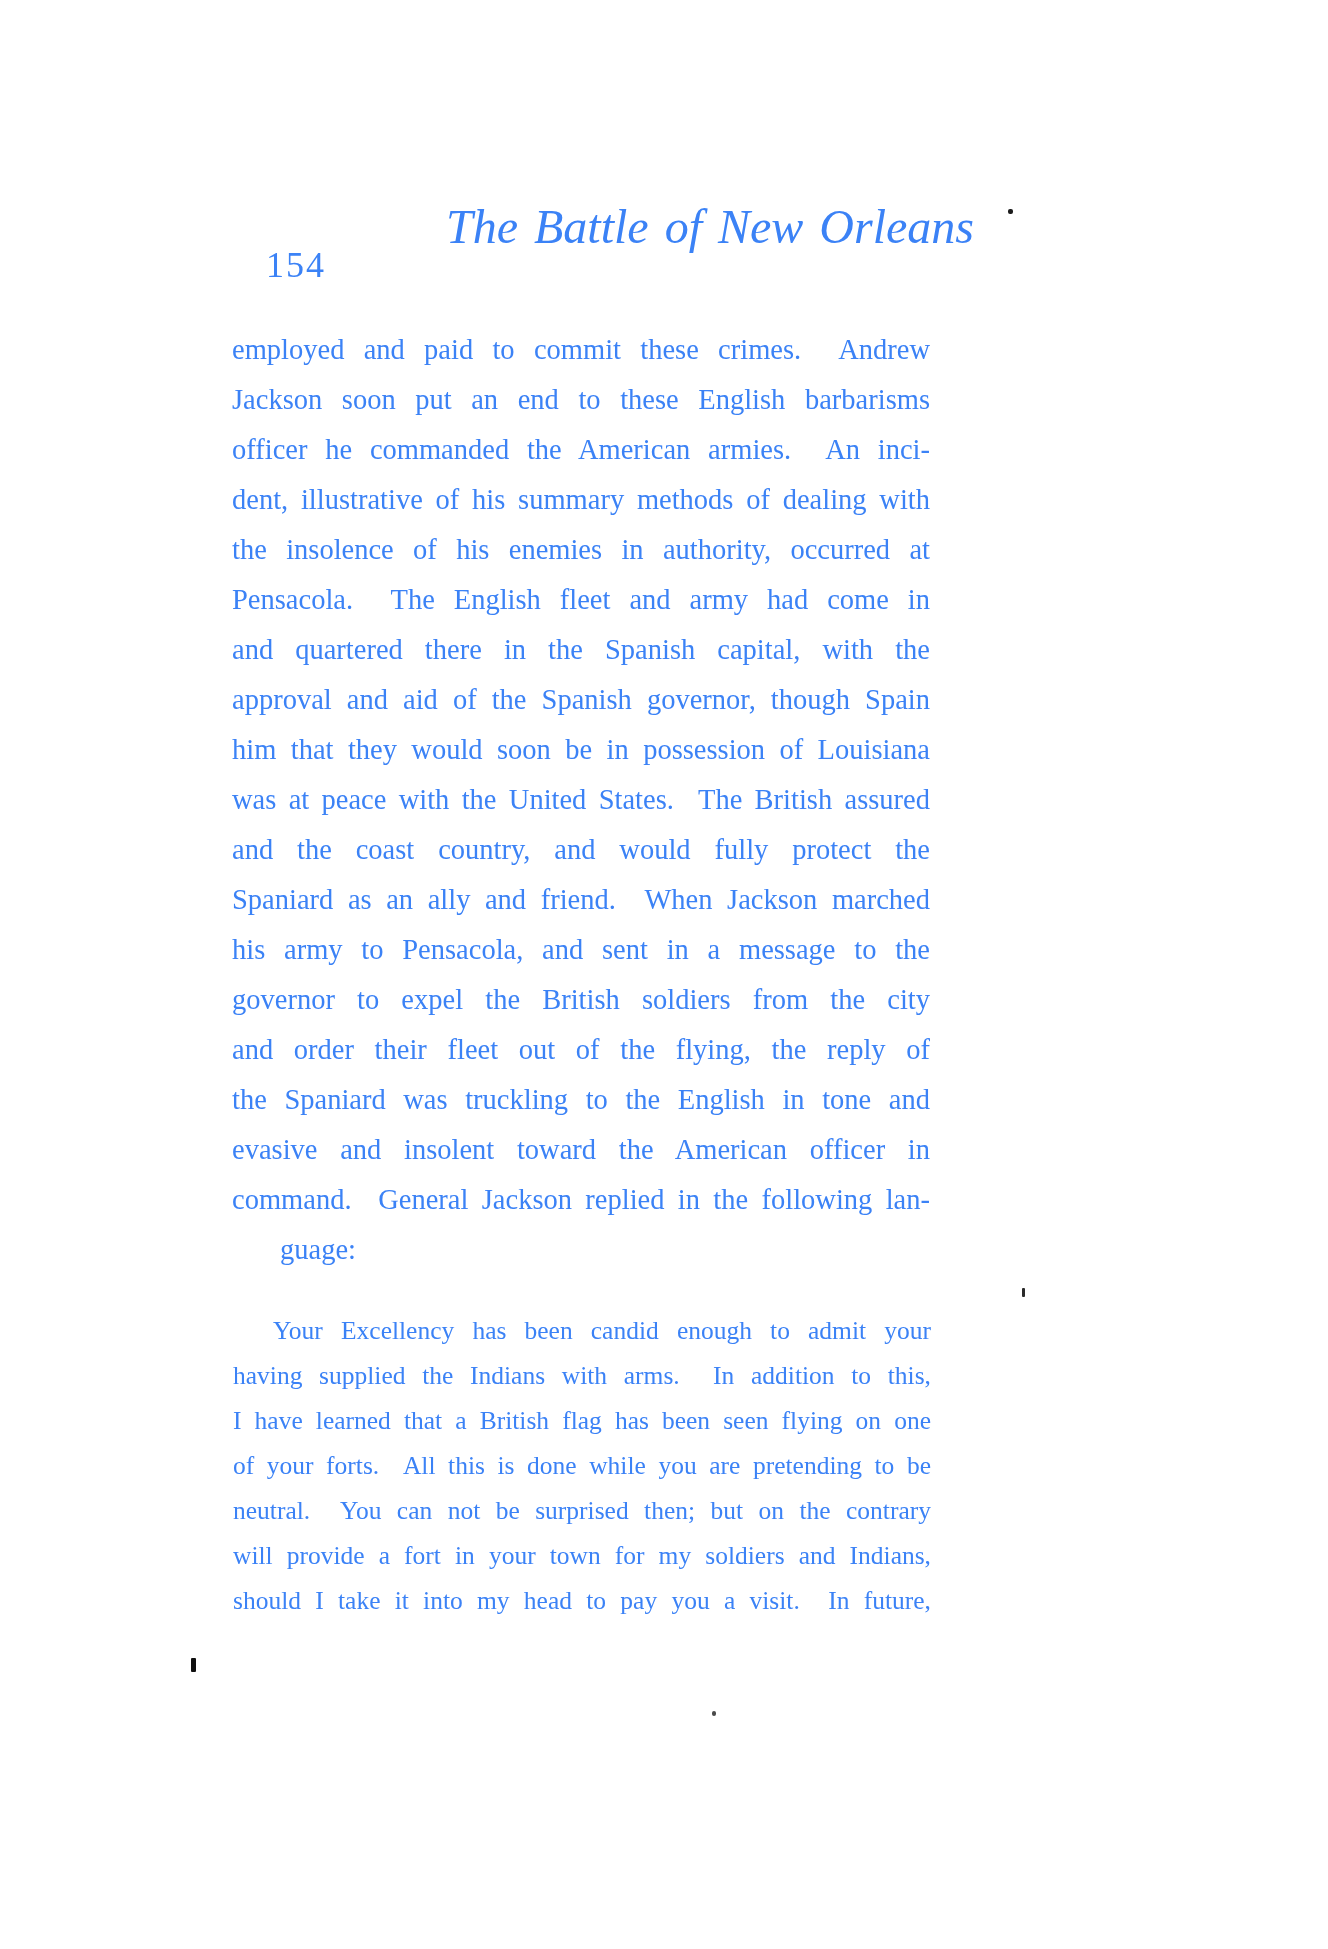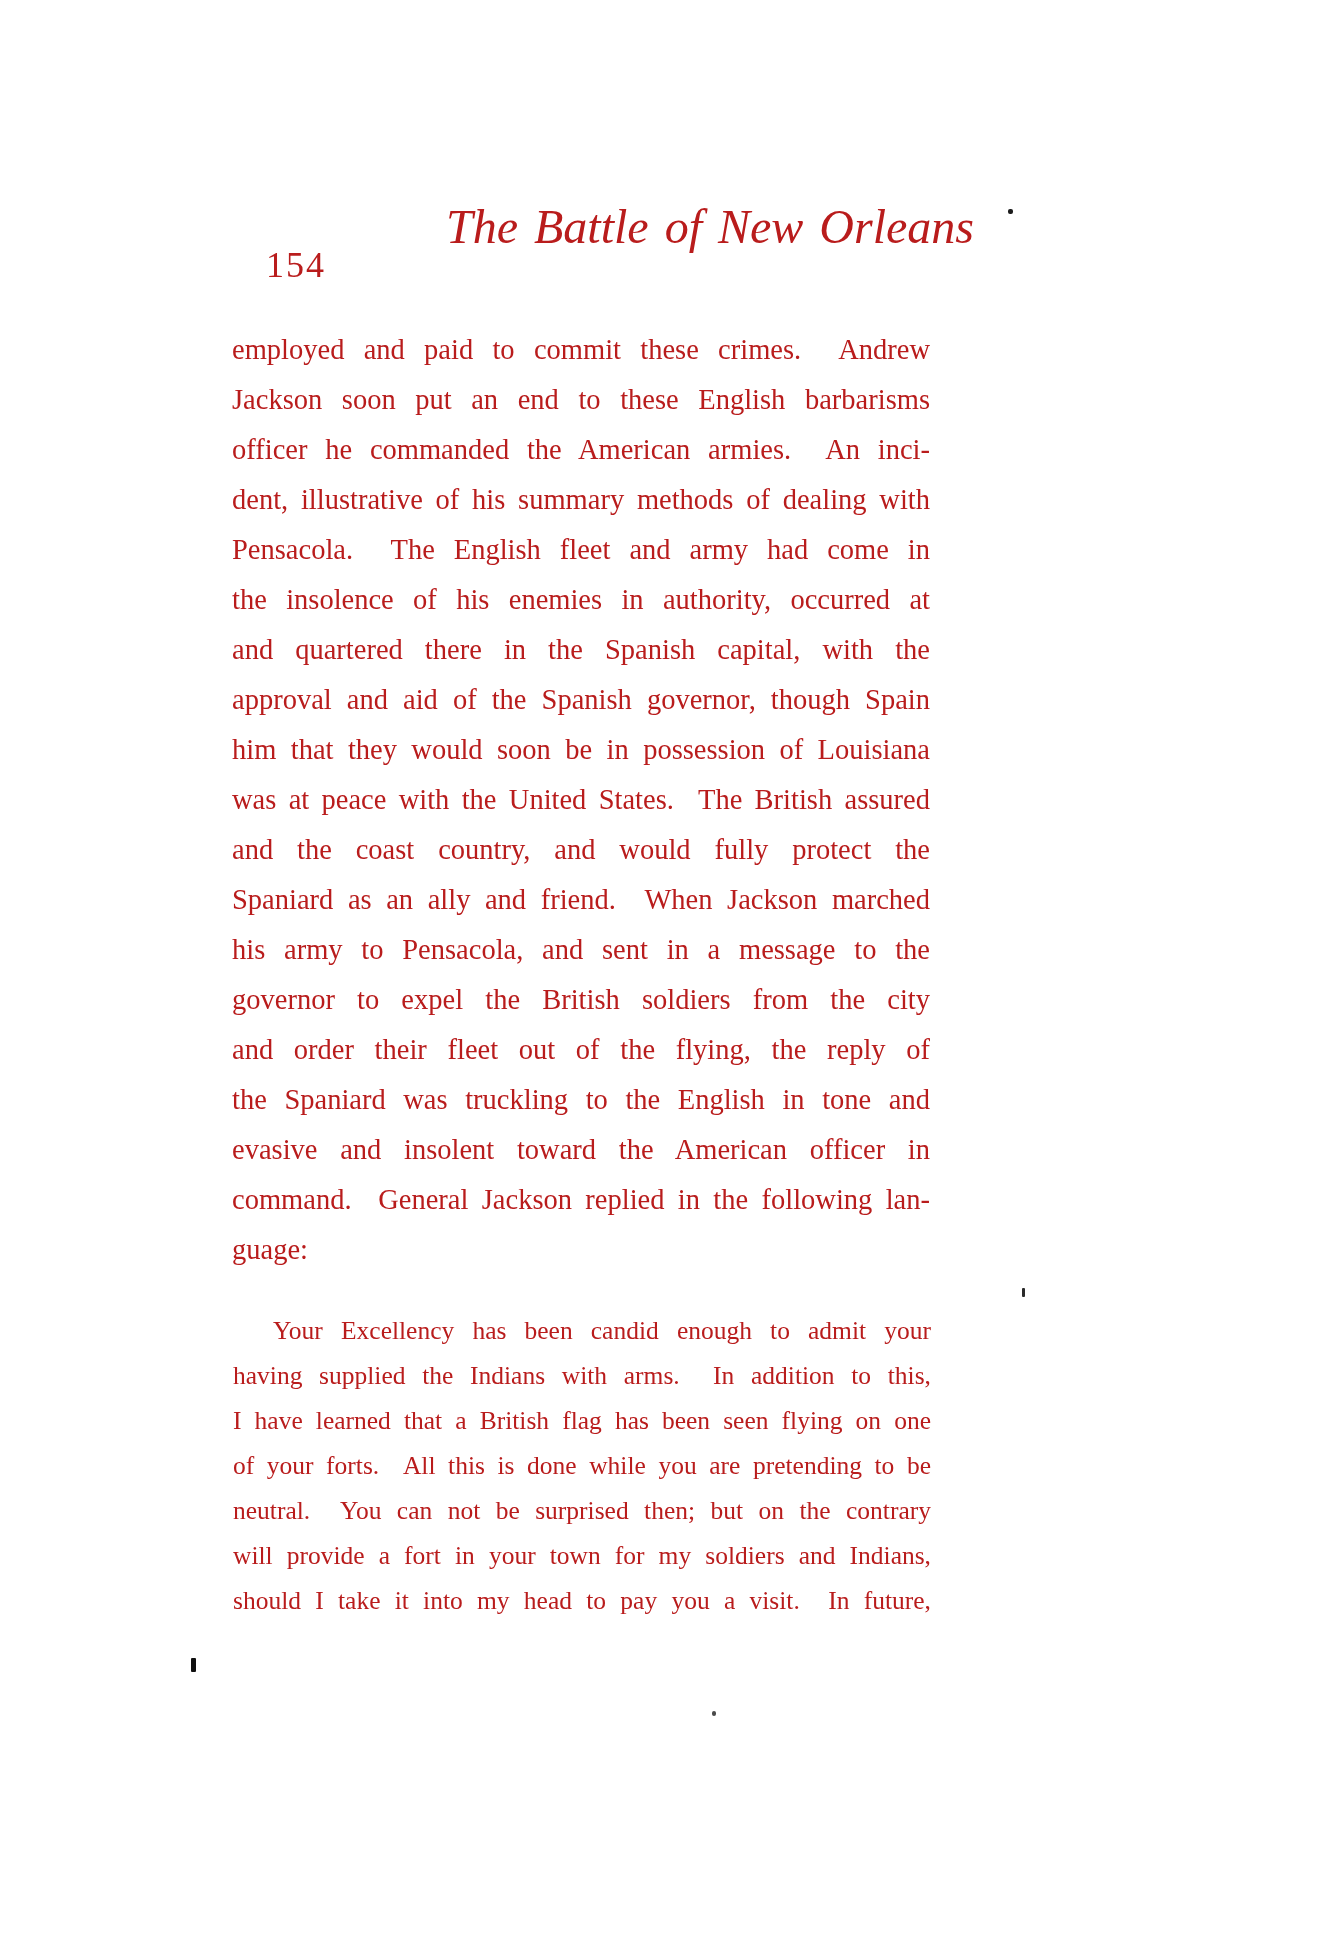--- a/index.html
+++ b/index.html
@@ -7,21 +7,21 @@
     padding: 0;
     background: #ffffff;
   }
   .page {
     position: relative;
     width: 1328px;
     height: 1949px;
     background: #ffffff;
     overflow: hidden;
     font-family: "Liberation Serif", serif;
-    color: #b91c1c;
+    color: #3b82f6;
   }
   .page-number {
     position: absolute;
     left: 266px;
     top: 247px;
     font-size: 36px;
     line-height: 36px;
     letter-spacing: 2px;
   }
   .running-title {
@@ -46,20 +46,21 @@
   .body-block .text-line {
     height: 50px;
     line-height: 50px;
     text-align: justify;
     text-align-last: justify;
     white-space: pre-wrap;
     overflow: hidden;
   }
   .body-block .text-line.short-last {
     text-align-last: left;
+    margin-left: 48px;
   }
   .quote-block {
     position: absolute;
     left: 233px;
     top: 1308px;
     width: 698px;
     font-size: 25.5px;
   }
   .quote-block .text-line {
     height: 45px;
@@ -88,22 +89,22 @@
 <div class="page">
 
   <div class="page-number">154</div>
   <div class="running-title">The Battle of New Orleans</div>
 
   <div class="body-block">
     <div class="text-line">employed and paid to commit these crimes.  Andrew</div>
     <div class="text-line">Jackson soon put an end to these English barbarisms</div>
     <div class="text-line">officer he commanded the American armies.  An inci-</div>
     <div class="text-line">dent, illustrative of his summary methods of dealing with</div>
+    <div class="text-line">the insolence of his enemies in authority, occurred at</div>
     <div class="text-line">Pensacola.  The English fleet and army had come in</div>
-    <div class="text-line">the insolence of his enemies in authority, occurred at</div>
     <div class="text-line">and quartered there in the Spanish capital, with the</div>
     <div class="text-line">approval and aid of the Spanish governor, though Spain</div>
     <div class="text-line">him that they would soon be in possession of Louisiana</div>
     <div class="text-line">was at peace with the United States.  The British assured</div>
     <div class="text-line">and the coast country, and would fully protect the</div>
     <div class="text-line">Spaniard as an ally and friend.  When Jackson marched</div>
     <div class="text-line">his army to Pensacola, and sent in a message to the</div>
     <div class="text-line">governor to expel the British soldiers from the city</div>
     <div class="text-line">and order their fleet out of the flying, the reply of</div>
     <div class="text-line">the Spaniard was truckling to the English in tone and</div>

